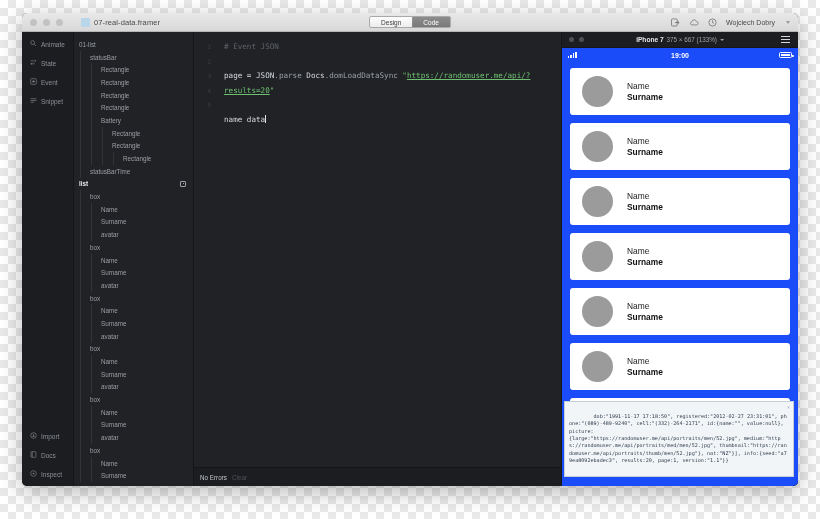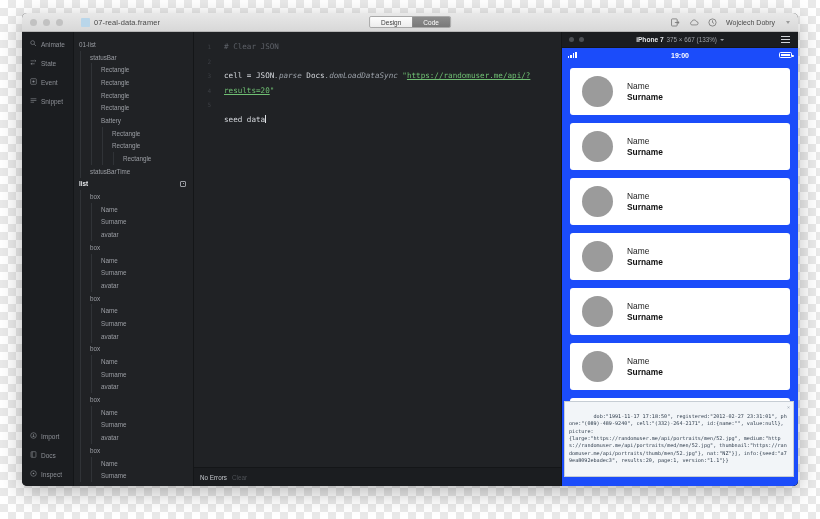--- a/index.html
+++ b/index.html
@@ -130,21 +130,21 @@
     font-size: 6px; color: #3b3e43; line-height: 14.6px;
   }
   #code {
     flex: 1; padding-left: 8px;
     font-family: "DejaVu Sans Mono", monospace;
     font-size: 7.6px; line-height: 14.6px;
     color: #c9ccd1; white-space: pre-wrap;
   }
   .c-comment { color: #5d6168; }
   .c-plain   { color: #d5d8dd; }
-  .c-prop    { color: #9aa0a8; font-style: italic; }
+  .c-prop    { color: #9aa0a8; }
   .c-str     { color: #6fbf73; }
   .c-link    { color: #6fbf73; text-decoration: underline; }
   #caret {
     display: inline-block; width: 1px; height: 8px;
     background: #dfe2e6; vertical-align: -1px;
   }
   #editor-status {
     height: 19px; background: #1b1d20;
     display: flex; align-items: center; padding-left: 6px; gap: 5px;
     border-top: 1px solid #141618;
@@ -518,25 +518,25 @@
     <div id="editor">
       <div id="code-area">
         <div id="gutter">
             <div>1</div>
             <div>2</div>
             <div>3</div>
             <div></div>
             <div>4</div>
             <div>5</div>
           </div>
-        <div id="code"><span class="c-comment"># Clear JSON</span>
-
-<span class="c-plain">cell = </span><span class="c-plain">JSON</span><span class="c-prop">.parse </span><span class="c-plain">Docs</span><span class="c-prop">.domLoadDataSync </span><span class="c-str">"</span><span class="c-link">https://randomuser.me/api/?results=20</span><span class="c-str">"</span>
-
-<span class="c-plain">seed data</span><span id="caret"></span></div>
+        <div id="code"><span class="c-comment"># Event JSON</span>
+
+<span class="c-plain">page = </span><span class="c-plain">JSON</span><span class="c-prop">.parse </span><span class="c-plain">Docs</span><span class="c-prop">.domLoadDataSync </span><span class="c-str">"</span><span class="c-link">https://randomuser.me/api/?results=20</span><span class="c-str">"</span>
+
+<span class="c-plain">name data</span><span id="caret"></span></div>
       </div>
       <div id="editor-status">
         <span id="err-label">No Errors</span>
         <span id="err-sub">Clear</span>
       </div>
     </div>
 
     <div id="preview">
       <div id="prev-bar">
         <div id="prev-dots">

